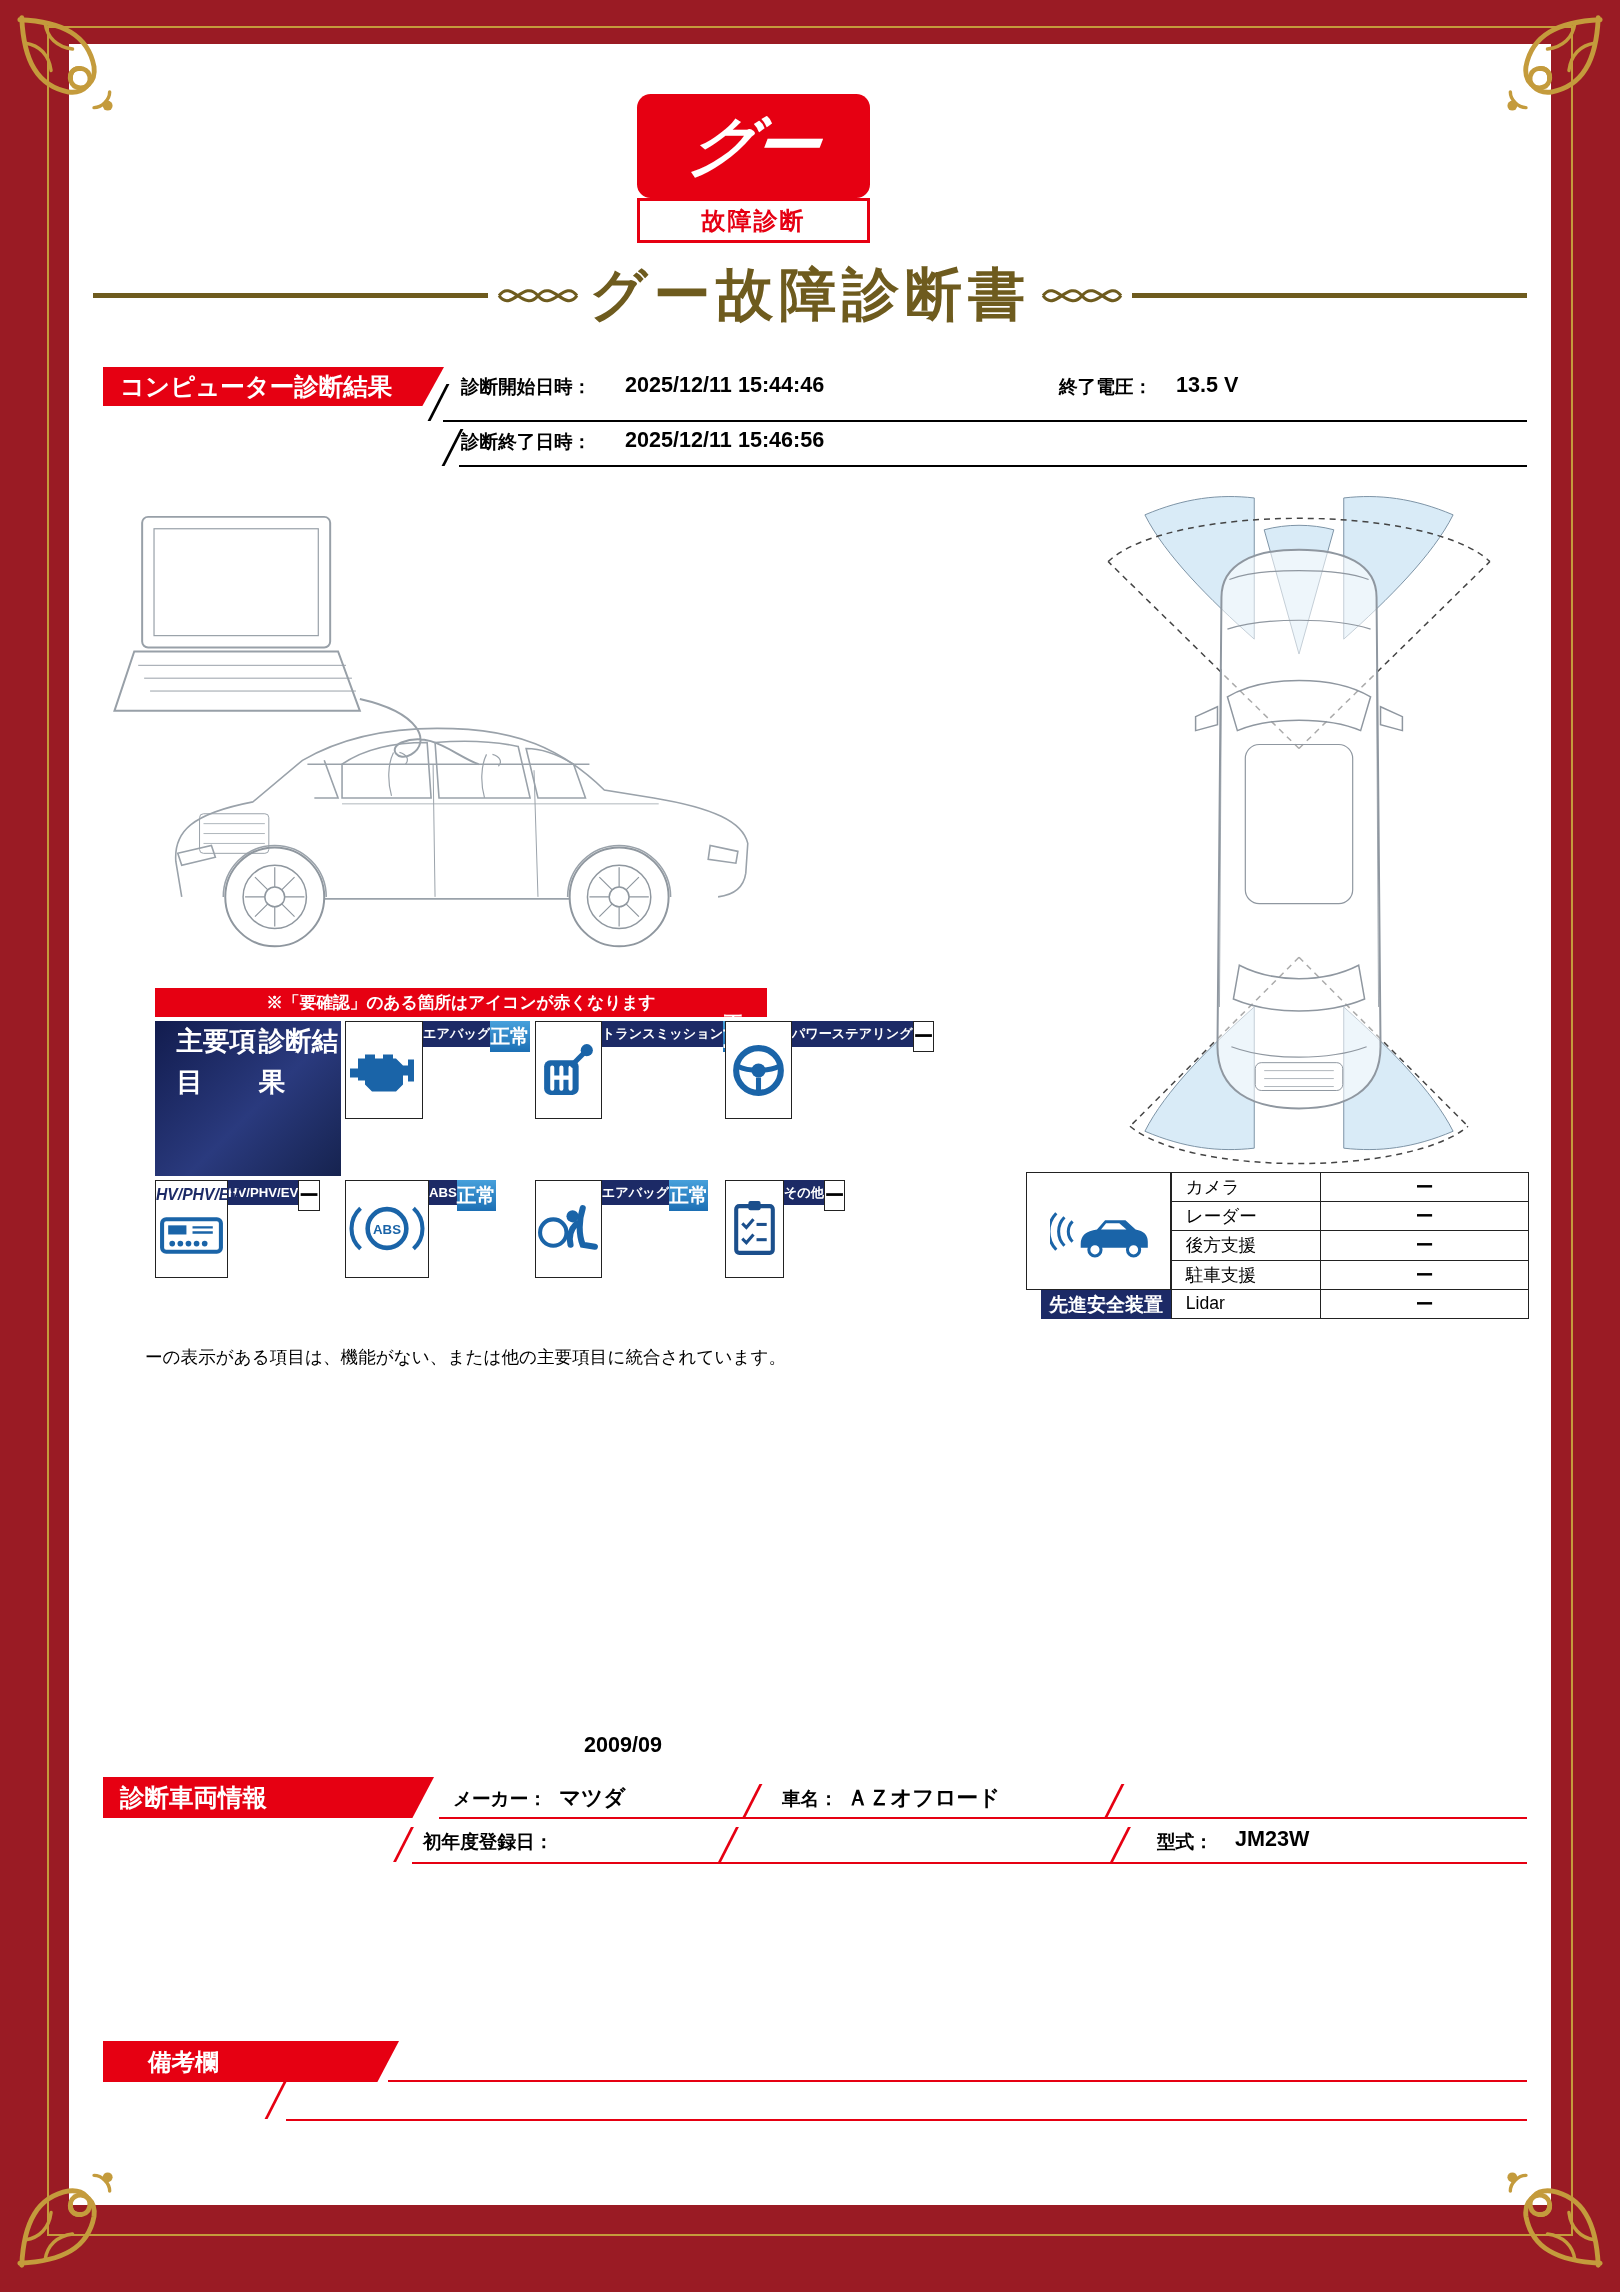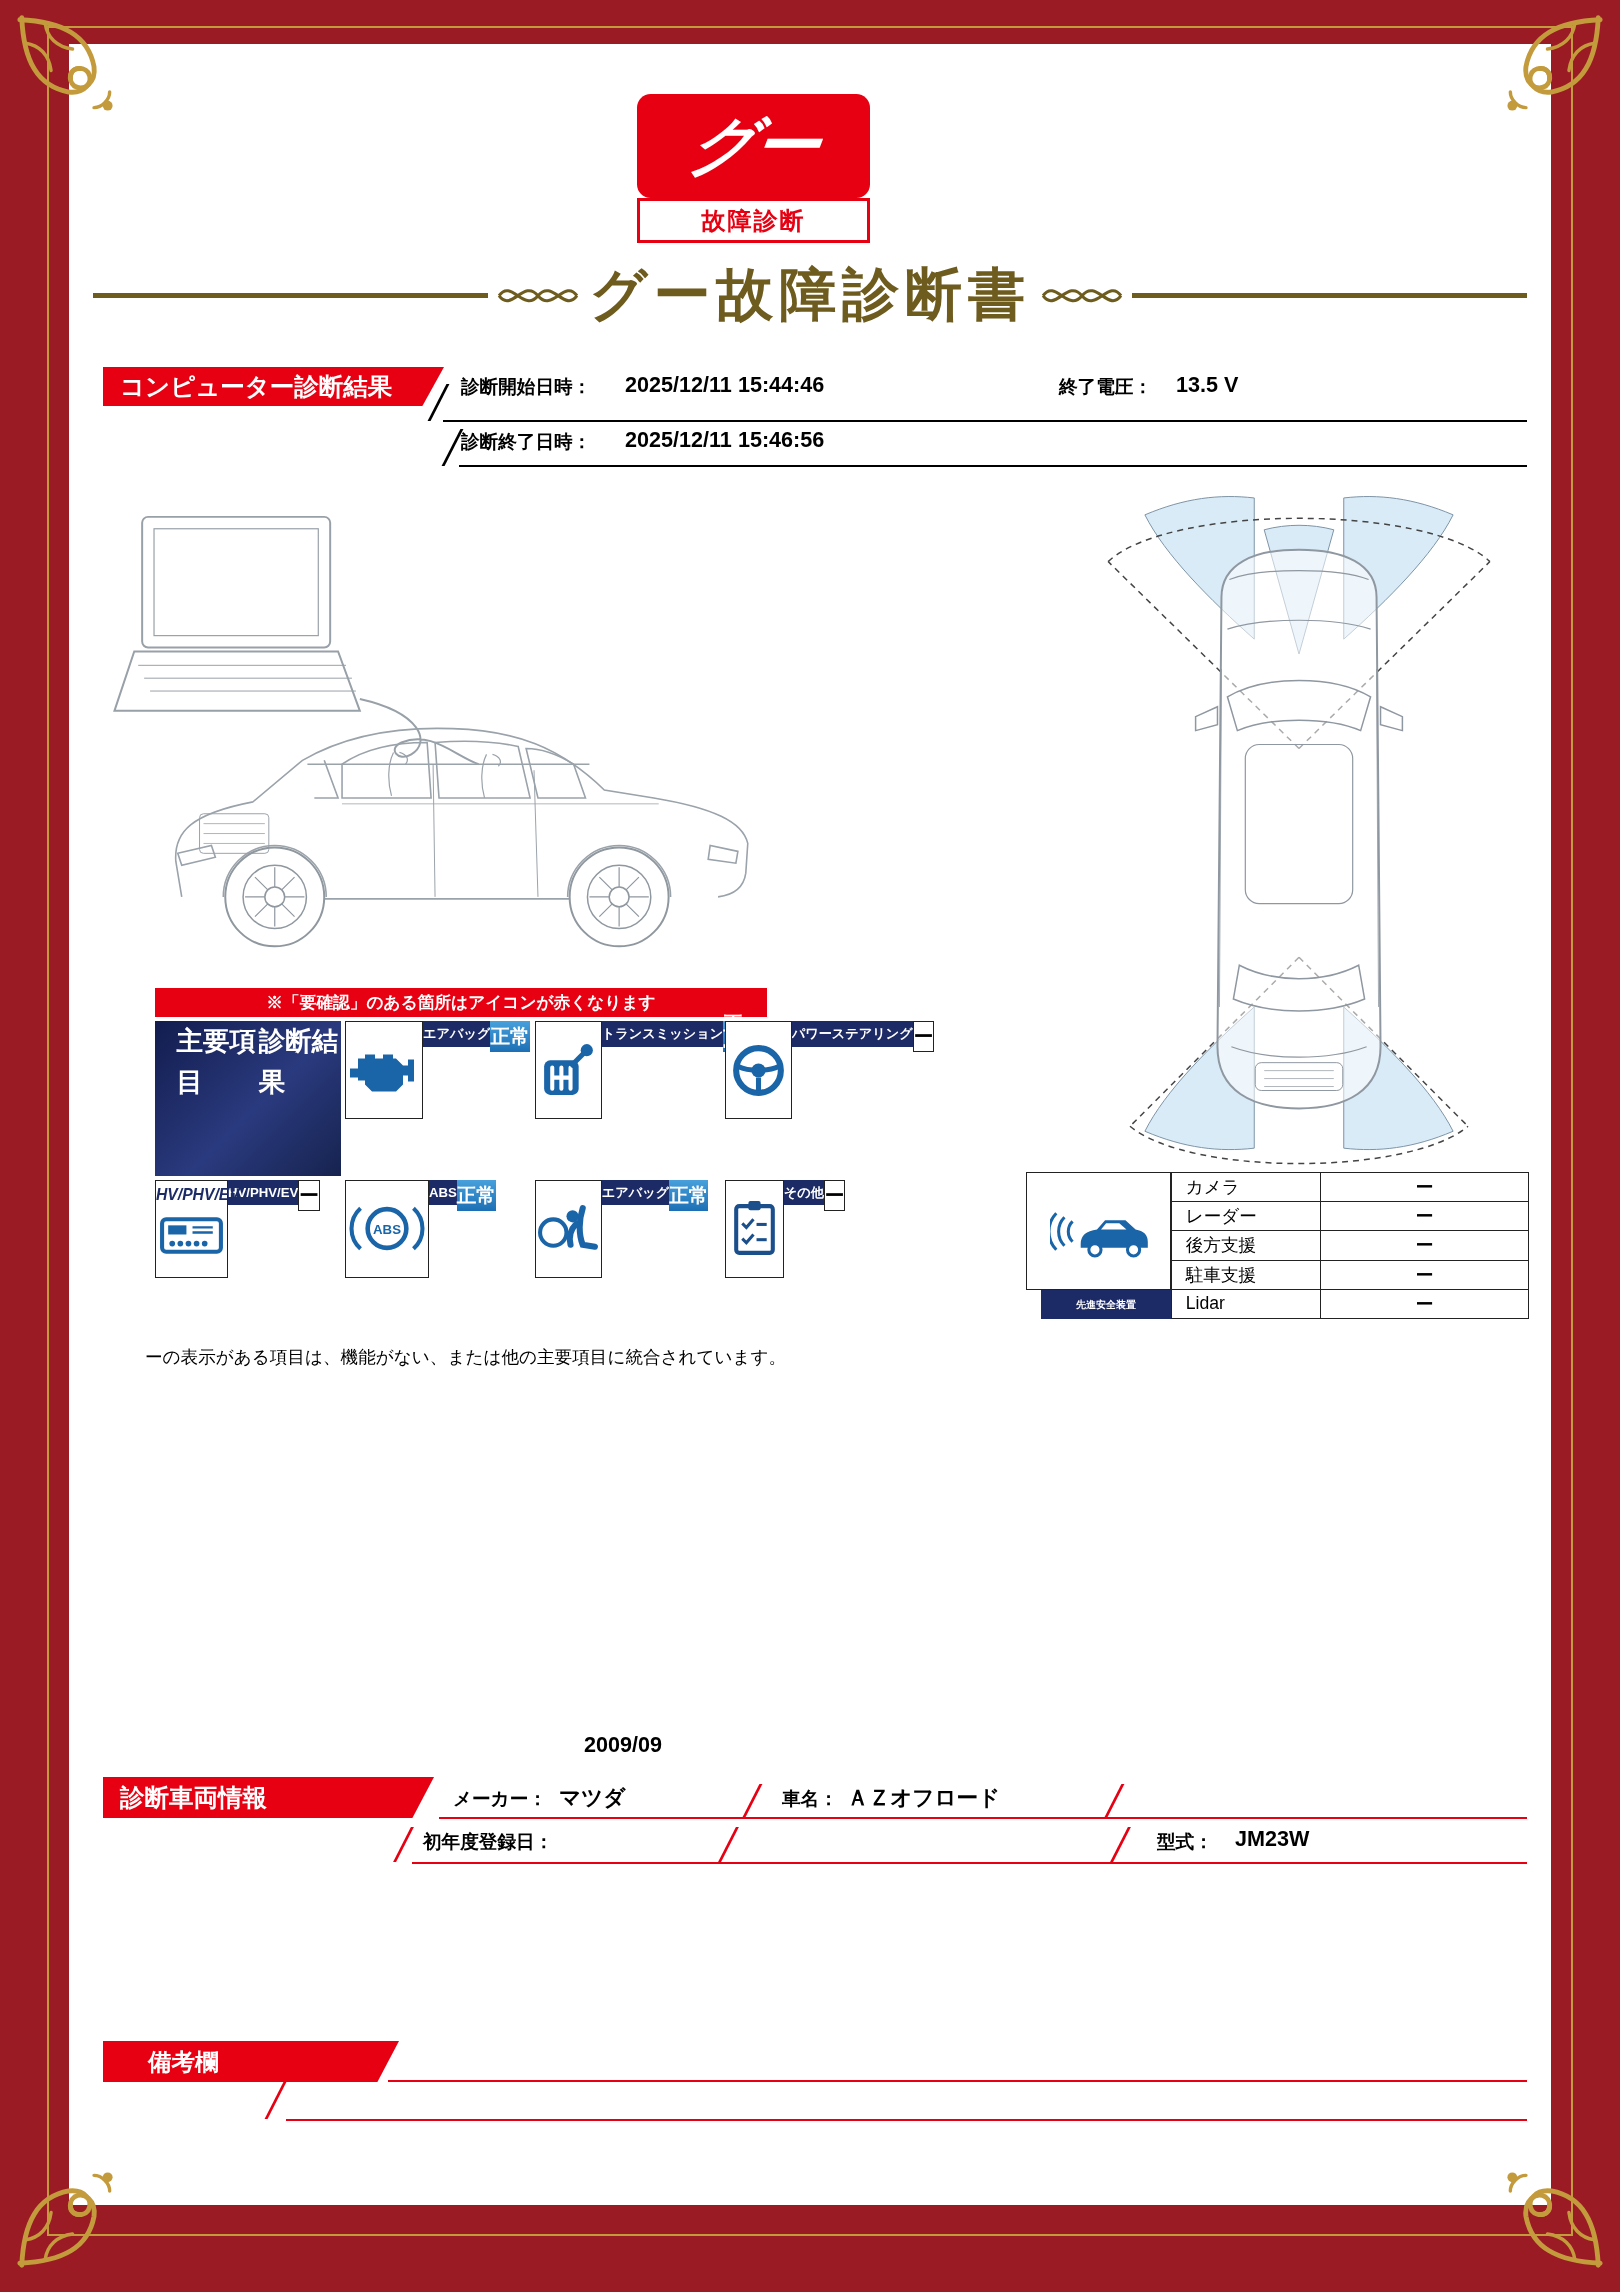--- a/index.html
+++ b/index.html
@@ -74,21 +74,21 @@
               font-size:26.5px;font-weight:bold;justify-content:center;padding-left:21.6px;line-height:1.55;}
   .hv-header{position:absolute;top:4.9px;left:0;right:0;text-align:center;color:var(--navy);
              font-weight:bold;font-style:italic;font-size:15.7px;}
   .footnote{position:absolute;left:145px;top:1345px;font-size:17.6px;}
 
   
   .safety{position:absolute;left:1026px;top:1172px;display:flex;}
   .safety-left{width:145px;display:flex;flex-direction:column;}
   .safety-iconbox{height:118px;background:#fff;border:1px solid #222;display:flex;
                   align-items:center;justify-content:center;}
-  .safety-label{height:29px;background:var(--navy);color:#fff;font-weight:bold;font-size:10px;
+  .safety-label{height:29px;background:var(--navy);color:#fff;font-weight:bold;font-size:19px;
                 display:flex;align-items:center;justify-content:center;margin-left:15px;}
   .stable{border-collapse:collapse;}
   .stable td{border:1px solid #222;height:27.4px;font-size:17.6px;background:#fff;margin-left:24px;}
   .stable .sname{width:149px;padding-left:13.7px;}
   .stable .sval{width:208px;text-align:center;font-weight:bold;}
 </style>
 </head>
 <body>
 
 <div class="page">

